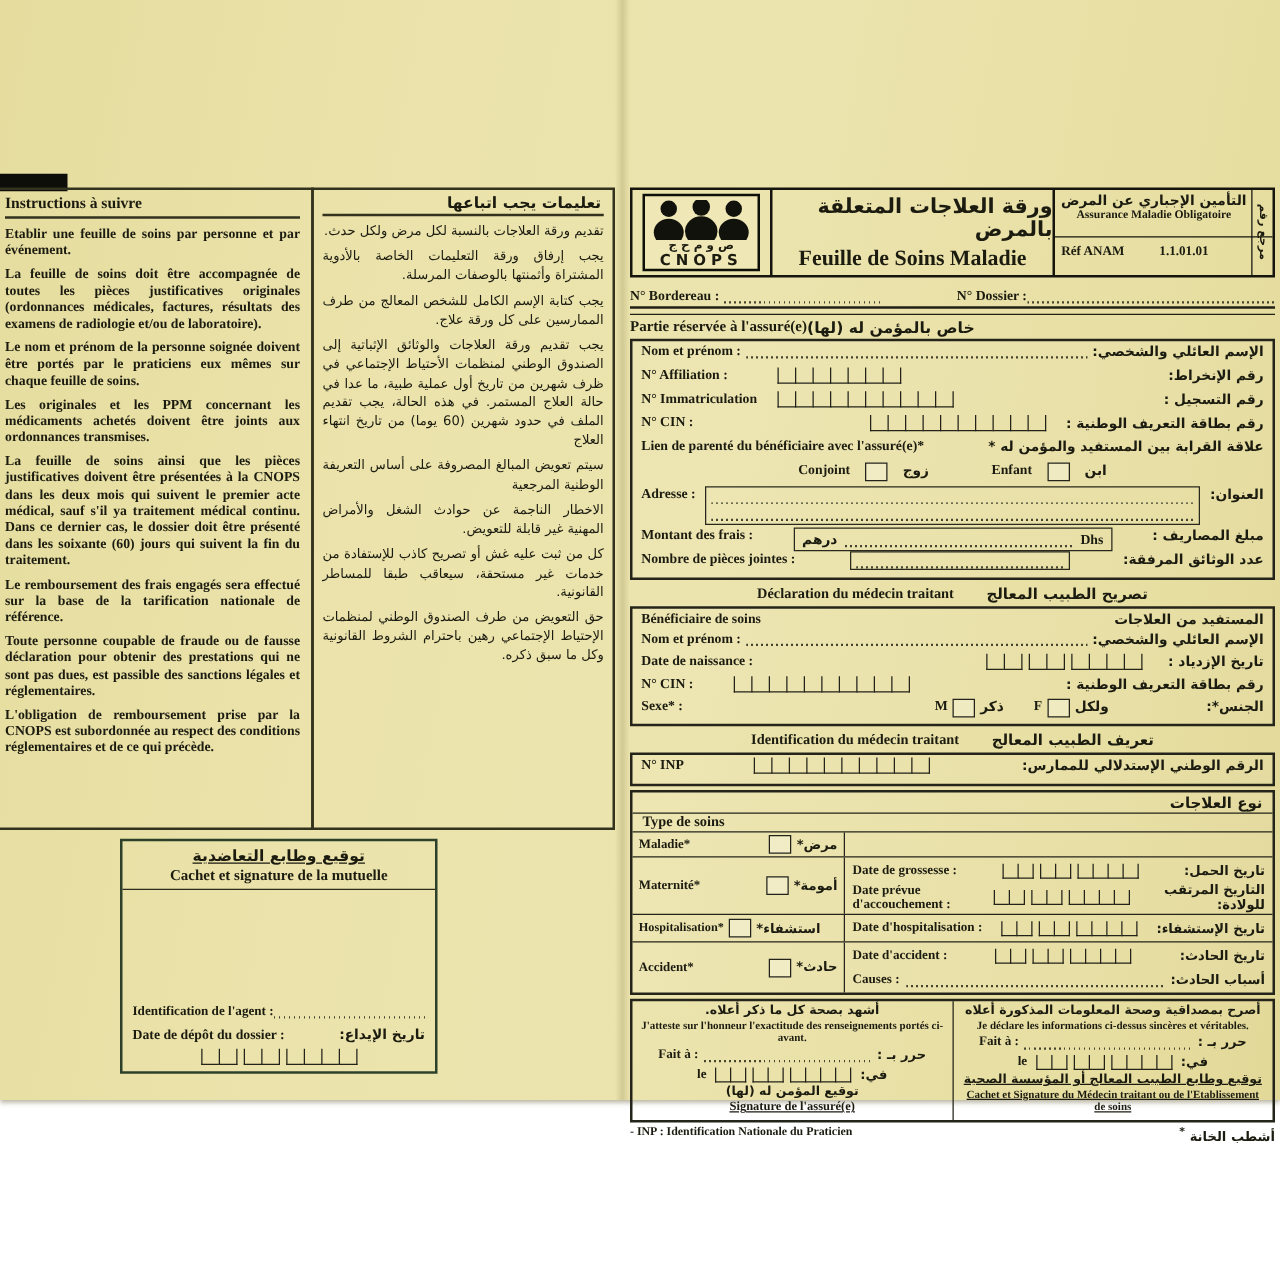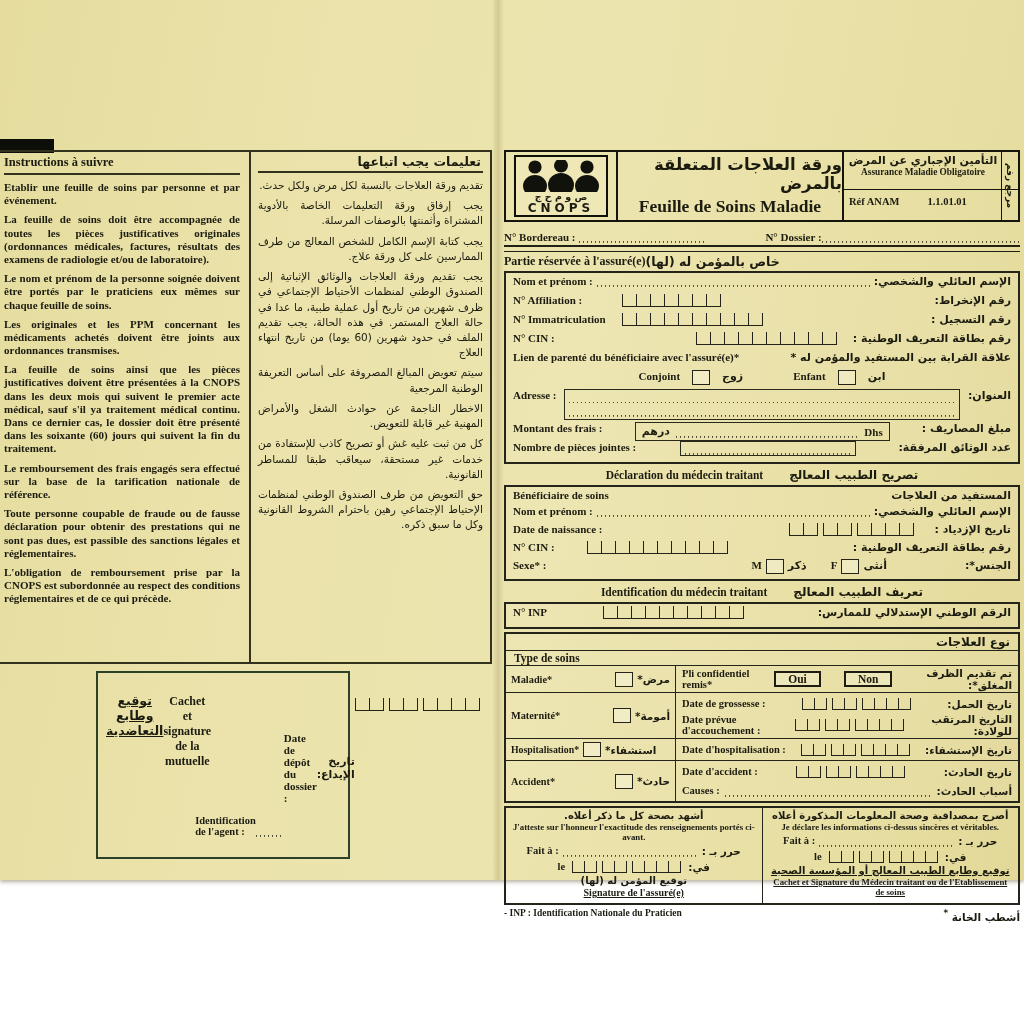--- a/index.html
+++ b/index.html
@@ -18,21 +18,21 @@
   .frbox h3{margin:0 0 4px;font-size:12.5px;border-bottom:2px solid #32321f;padding-bottom:3px;font-weight:bold;}
   .frbox p{margin:6px 0;font-size:11px;line-height:1.2;font-weight:bold;text-align:justify;}
   .arbox{position:absolute;left:249px;top:150px;width:243px;height:514px;
          border:2px solid #32321f;padding:2px 7px;box-sizing:border-box;overflow:hidden;
          direction:rtl;font-family:"DejaVu Sans",sans-serif;}
   .arbox h3{margin:0 0 3px;font-size:12.5px;border-bottom:2px solid #32321f;padding:0 2px 2px;font-weight:bold;text-align:right;}
   .arbox p{margin:5px 0;font-size:10.5px;line-height:1.45;font-weight:normal;text-align:justify;}
 
   
   .mutbox{position:absolute;left:96px;top:671px;width:254px;height:188px;border:2px solid #2c402a;
-          box-sizing:border-box;display:flex;padding:20px 8px;}
+          box-sizing:border-box;display:flex;flex-direction:column;padding:4px 8px;}
   .mut-ar{text-align:center;font:bold 12.5px "DejaVu Sans",sans-serif;text-decoration:underline;}
   .mut-fr{text-align:center;font-weight:bold;font-size:12px;margin-top:1px;}
   .mut-rule{border-top:1.8px solid #2c2c1c;margin:3px -8px 0;}
   .mut-sp{flex:1;}
   .agent-row{display:flex;align-items:flex-end;font-weight:bold;font-size:10.5px;}
   .dep-row{display:flex;align-items:center;margin-top:6px;font-weight:bold;font-size:11px;}
   .dep-row .ar{margin-left:auto;}
   .mut-comb{margin:5px auto 1px;}
 
   
@@ -397,21 +397,21 @@
         </div>
         <div class="row" style="min-height:18px;">
           <span>Sexe* :</span>
           <span class="spacer"></span>
           <span>M</span>
           <span class="chk"></span>
           <span class="ar">ذكر</span>
           <span style="width:16px;"></span>
           <span>F</span>
           <span class="chk"></span>
-          <span class="ar">أنثى</span>
+          <span class="ar">ولكل</span>
           <span style="width:70px;"></span>
           <span class="ar">الجنس*:</span>
         </div>
       </div>
 
       <div class="sechdr">
         <span>Identification du médecin traitant</span>
         <span class="ar">تعريف الطبيب المعالج</span>
       </div>
 
@@ -440,31 +440,20 @@
       <div class="box typ" style="margin-top:3px;">
         <div class="ttl-ar">نوع العلاجات</div>
         <div class="ttl-fr">Type de soins</div>
 
         <div class="trow">
           <div class="tleft">
             <span>Maladie*</span>
             <span class="spacer"></span>
             <span class="chk"></span>
             <span class="ar">مرض*</span>
-          </div>
-          <div class="tright">
-            <div class="tline">
-              <span>Pli confidentiel remis*</span>
-              <span class="spacer"></span>
-              <span class="onbox">Oui</span>
-              <span style="width:16px;"></span>
-              <span class="onbox">Non</span>
-              <span class="spacer"></span>
-              <span class="ar">تم تقديم الظرف المغلق*:</span>
-            </div>
           </div>
         </div>
 
         <div class="trow">
           <div class="tleft">
             <span>Maternité*</span>
             <span class="spacer"></span>
             <span class="chk"></span>
             <span class="ar">أمومة*</span>
           </div>

